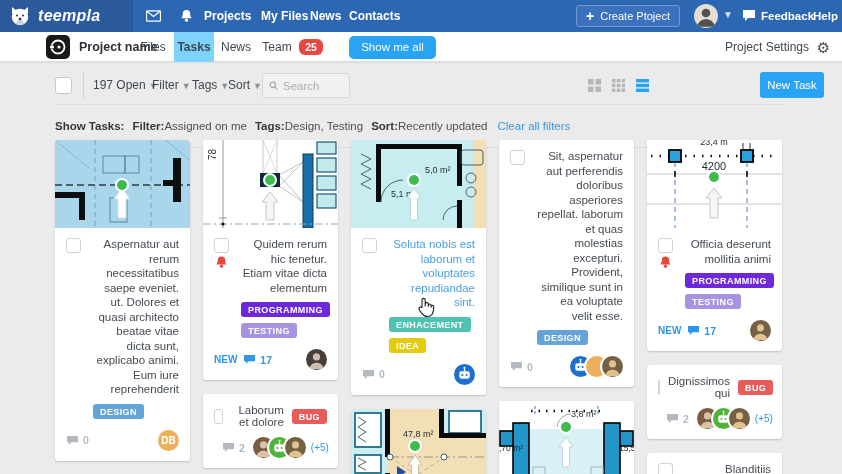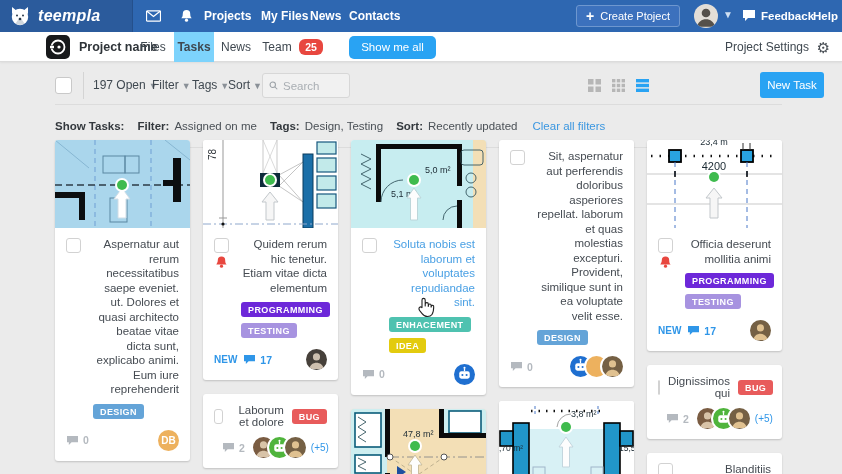--- a/index.html
+++ b/index.html
@@ -37,21 +37,21 @@
   .tb-divider { position:absolute; left:83px; top:72px; width:1px; height:27px; background:#d4d4d4; }
   .dd { position:absolute; top:78px; font-size:12px; color:#3f4850; cursor:pointer; }
   .dd .caret { color:#8a9097; font-size:9px; margin-left:3px; }
   .search-box { position:absolute; left:262px; top:73px; width:88px; height:25px; background:#f1f1f1; border:1px solid #d7d7d7; border-radius:3px; display:flex; align-items:center; padding:0 6px; gap:5px; }
   .search-box input { border:0; outline:0; background:transparent; width:60px; font-size:11.5px; color:#555; font-family:"Liberation Sans",sans-serif; }
   .search-box input::placeholder { color:#a9aeb3; }
   .view-ico { position:absolute; top:79px; width:13px; height:13px; cursor:pointer; }
   .newtask-btn { position:absolute; left:718px; top:72px; width:64px; height:26px; background:#29a3f3; border-radius:3px; color:#fff; font-size:11.5px; text-align:center; line-height:26px; cursor:pointer;margin-left:42px; }
 
   
-  .fsum { position:absolute; top:104px; left:55px; width:727px; height:44px; border-top:1px solid #dcdcdc; border-bottom:1px solid #dcdcdc; display:flex; align-items:center; font-size:11.5px; color:#4a5056; gap:5px; }
+  .fsum { position:absolute; top:104px; left:55px; width:727px; height:44px; border-top:1px solid #dcdcdc; border-bottom:1px solid #dcdcdc; display:flex; align-items:center; font-size:11.5px; color:#4a5056; }
   .fsum b { color:#33383d; }
   .fsum .seg { margin-left:8px; }
   .fsum .link { color:#3a96e0; margin-left:10px; cursor:pointer; }
 
   
   .board { position:absolute; top:140px; left:55px; width:727px; display:flex; gap:13px; }
   .col { width:135px; display:flex; flex-direction:column; gap:14px; }
   .card { background:#fff; border-radius:3px; box-shadow:0 1px 2px rgba(0,0,0,.18); flex-shrink:0;text-align:right; }
   .card-img { display:block; border-radius:3px 3px 0 0; overflow:hidden; line-height:0; cursor:pointer; }
   .card-body { position:relative; padding:9px 11px 2px; }

